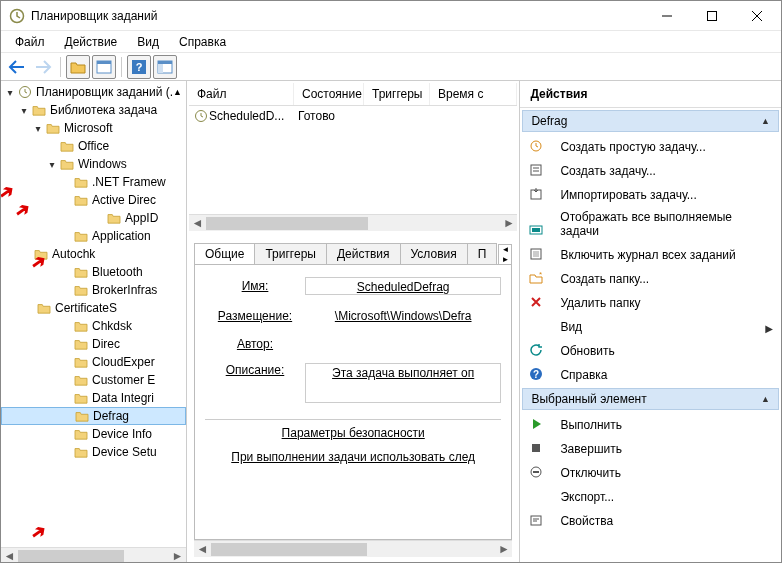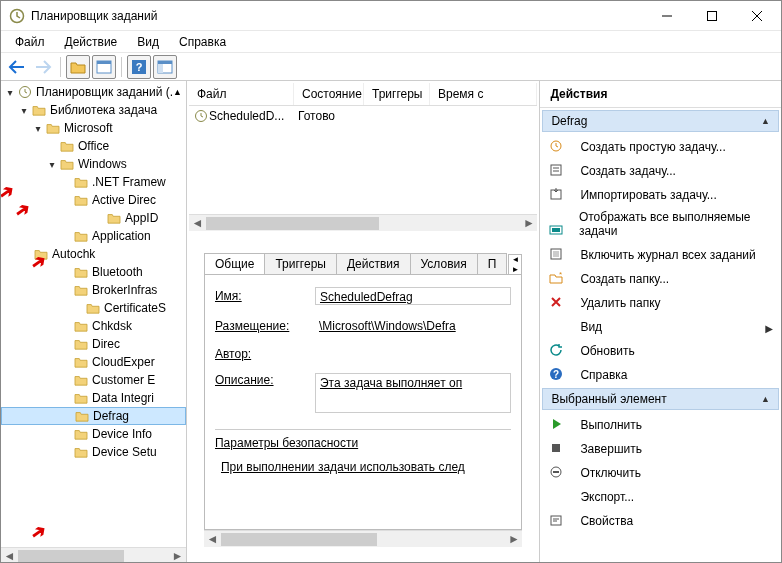--- a/index.html
+++ b/index.html
@@ -59,21 +59,21 @@
 
   
   .task-list { height:148px; display:flex; flex-direction:column; margin:2px;}
   .task-headers { display:flex; border-bottom:1px solid #ddd;}
   .task-headers .colh { padding:4px 8px; border-right:1px solid #eee; background:#fff;}
   .task-rows { flex:1; overflow:hidden;}
   .task-row { display:flex; padding:3px 4px;}
   .task-row .ico { width:16px; display:flex; align-items:center; justify-content:center;}
 
   
-  .details-wrap { flex:1; display:flex; flex-direction:column; margin:17px; min-height:0;}
+  .details-wrap { flex:1; display:flex; flex-direction:column; margin:7px; min-height:0;text-align:center;}
   .tabs { display:flex; align-items:flex-end; height:24px; }
   .tab { padding:3px 10px; border:1px solid #bbb; border-bottom:none; background:#f2f2f2; margin-right:-1px; position:relative; font-size:12px;}
   .tab.active { background:#fff; z-index:2;}
   .tab-spin { width:14px; height:20px; display:flex; flex-direction:column; margin-left:2px; border:1px solid #bbb; border-bottom:none;}
   .tab-spin div { flex:1; display:flex; align-items:center; justify-content:center; font-size:8px;}
   .details-body { flex:1; border:1px solid #bbb; padding:12px 10px 4px 10px; overflow:hidden; display:flex; flex-direction:column; gap:12px;text-decoration:underline;}
   .frow { display:flex; align-items:center;}
   .frow label { width:100px;}
   .frow .val { border:1px solid #ccc; padding:2px 4px; flex:1; height:18px; white-space:nowrap; overflow:hidden;}
   .fieldset-label { border-top:1px solid #ccc; padding-top:6px; margin-top:4px;}
@@ -267,21 +267,21 @@
           <span class="lbl">Bluetooth</span>
         </div>
         <div class="tree-row" style="padding-left:72px">
           <span class="fld">
             <svg class="folder-svg" viewBox="0 0 16 14">
               <path d="M1 3h5l1 2h8v8H1z" fill="#f3d27a" stroke="#c9a43a"></path>
             </svg>
           </span>
           <span class="lbl">BrokerInfras</span>
         </div>
-        <div class="tree-row" style="padding-left:84px">
+        <div class="tree-row" style="padding-left:35px">
           <span class="fld">
             <svg class="folder-svg" viewBox="0 0 16 14">
               <path d="M1 3h5l1 2h8v8H1z" fill="#f3d27a" stroke="#c9a43a"></path>
             </svg>
           </span>
           <span class="lbl">CertificateS</span>
         </div>
         <div class="tree-row" style="padding-left:72px">
           <span class="fld">
             <svg class="folder-svg" viewBox="0 0 16 14">

